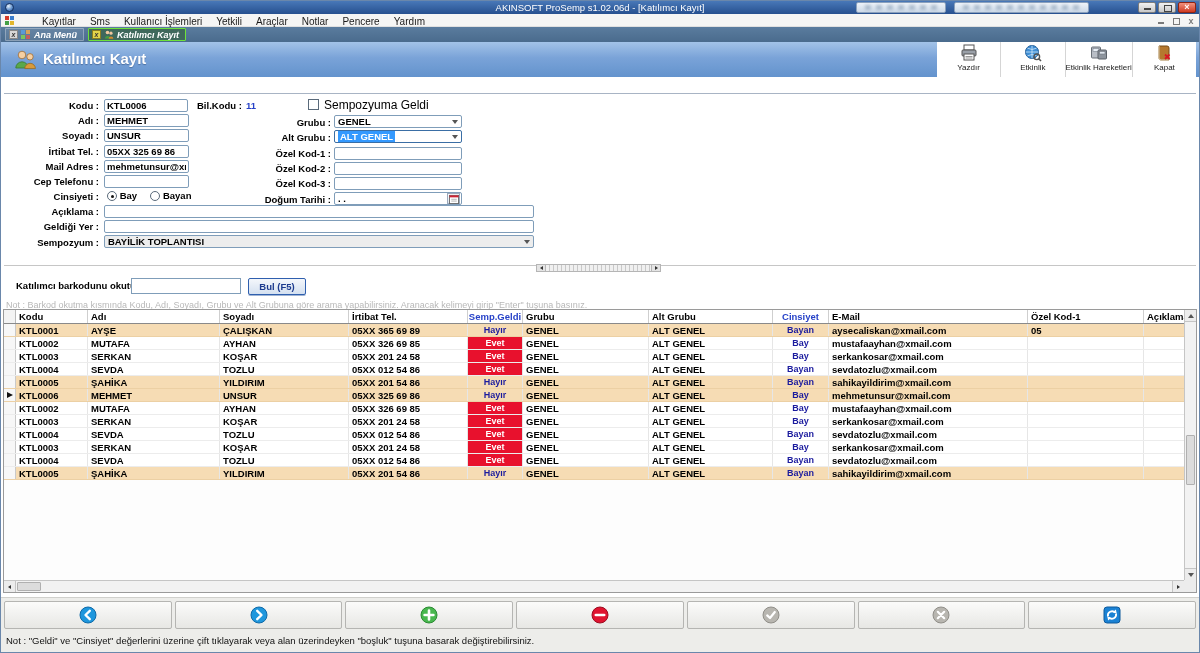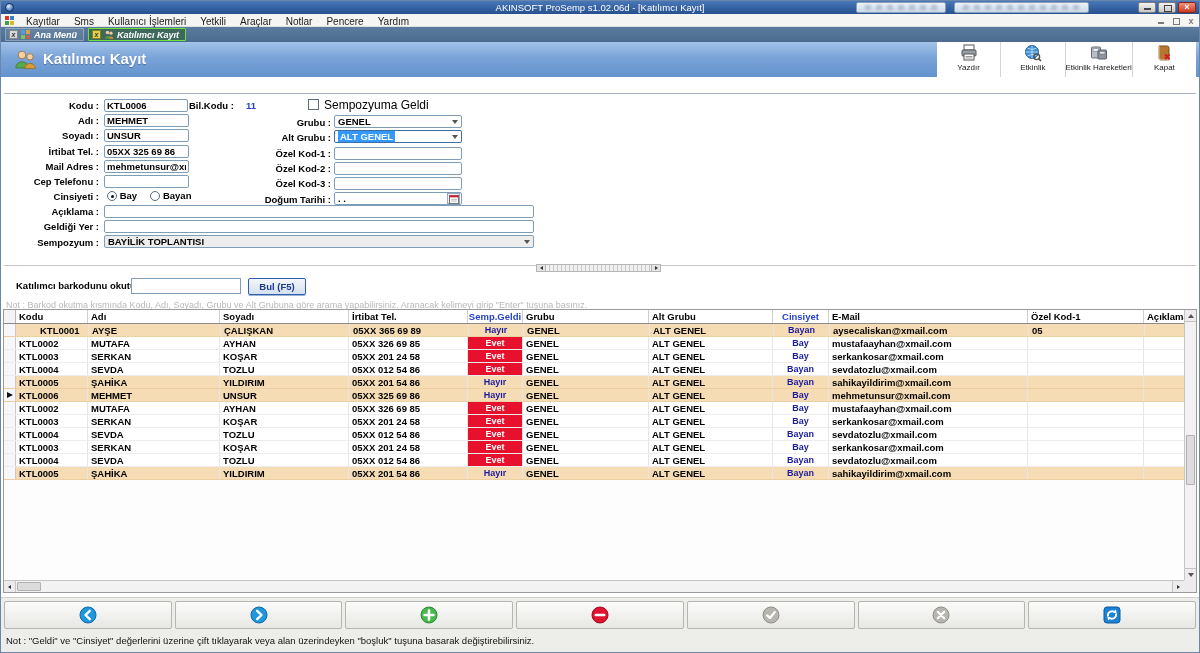--- a/index.html
+++ b/index.html
@@ -16,21 +16,21 @@
     background:repeating-linear-gradient(90deg,#9fb0c4 0 6px,transparent 6px 11px);filter:blur(1.5px);opacity:.75;}
   .blur-btn.b1{left:855px;width:90px;}
   .blur-btn.b2{left:953px;width:135px;}
   .win-controls{position:absolute;right:3px;top:1px;display:flex;gap:2px;}
   .wbtn{width:18px;height:11px;border:1px solid #7c7c7c;border-radius:2px;background:linear-gradient(#f2f2f2,#c8c8c8);position:relative;}
   .wbtn.min::after{content:"";position:absolute;left:5px;bottom:2px;width:7px;height:2px;background:#444;}
   .wbtn.res::after{content:"";position:absolute;left:5px;top:2px;width:6px;height:5px;border:1.4px solid #444;}
   .wbtn.close{background:linear-gradient(#f0917e,#cf3a22);border-color:#8e2413;color:#fff;font-size:9px;font-weight:bold;text-align:center;line-height:9px;}
 
   
-  .menubar{position:absolute;left:0;top:13px;width:100%;height:13px;background:#f5f5f4;border-bottom:1px solid #e0e0e0;display:flex;align-items:center;}
+  .menubar{position:absolute;left:0;top:13px;width:100%;height:13px;background:#f5f5f4;border-bottom:1px solid #e0e0e0;display:flex;align-items:center;gap:16px;}
   .menubar .mico{width:9px;height:9px;margin:0 5px 0 4px;flex:none;}
   .menu-item{font-size:10px;color:#1a1a1a;padding:0 7px;line-height:13px;white-space:nowrap;}
   .mdi-mini{position:absolute;right:4px;top:0;height:13px;display:flex;align-items:center;gap:7px;}
   .mm{position:relative;width:8px;height:8px;}
   .mm.min::after{content:"";position:absolute;left:1px;bottom:1px;width:6px;height:1.6px;background:#7a7a7a;}
   .mm.res::after{content:"";position:absolute;left:1px;top:1px;width:5px;height:5px;border:1.2px solid #7a7a7a;}
   .mm.cls{color:#7a7a7a;font-size:9px;font-weight:bold;line-height:8px;text-align:center;}
 
   
   .mdibar{position:absolute;left:0;top:26px;width:100%;height:15px;background:linear-gradient(#5a7c9e,#4a6b8d);display:flex;align-items:center;padding-left:4px;gap:4px;}
@@ -219,21 +219,21 @@
       </svg>
       <span class="tlabel">Kapat</span>
     </div>
   </div>
 
   <div class="content">
     <div class="tabline"></div>
 
     <label class="flabel" style="left:0;top:23px">Kodu :</label>
     <input class="finput" style="left: 103px; top: 22px; width: 84px;" value="KTL0006">
-    <label class="flabel" style="left:188px;top:23px;width:auto;text-align:center">Bil.Kodu :</label>
+    <label class="flabel" style="left:196px;top:23px;width:auto;text-align:center">Bil.Kodu :</label>
     <span class="flabel" style="left:245px;top:23px;width:auto;text-align:left;color:#2742c8">11</span>
 
     <label class="flabel" style="left:0;top:38px">Adı :</label>
     <input class="finput" style="left: 103px; top: 37px; width: 85px;" value="MEHMET">
 
     <label class="flabel" style="left:0;top:53px">Soyadı :</label>
     <input class="finput" style="left: 103px; top: 52px; width: 85px;" value="UNSUR">
 
     <label class="flabel" style="left:0;top:69px">İrtibat Tel. :</label>
     <input class="finput" style="left: 103px; top: 68px; width: 85px;" value="05XX 325 69 86">
@@ -328,21 +328,21 @@
           <div class="th" style="width: 126px;">Grubu</div>
           <div class="th" style="width: 124px;">Alt Grubu</div>
           <div class="th blue" style="width: 56px;">Cinsiyet</div>
           <div class="th" style="width: 199px;">E-Mail</div>
           <div class="th" style="width: 116px;">Özel Kod-1</div>
           <div class="th" style="flex: 1 1 0%; border-right: none;">Açıklama</div>
         </div>
       <div class="g-body">
           <div class="tr hl">
             <div class="td gutter"></div>
-            <div class="td" style="width: 52px; margin-left: 21px;">KTL0001</div>
+            <div class="td" style="width: 72px;">KTL0001</div>
             <div class="td" style="width: 132px;">AYŞE</div>
             <div class="td" style="width: 129px;">ÇALIŞKAN</div>
             <div class="td" style="width: 119px;">05XX 365 69 89</div>
             <div class="td hayir" style="width: 55px;">Hayır</div>
             <div class="td" style="width: 126px;">GENEL</div>
             <div class="td" style="width: 124px;">ALT GENEL</div>
             <div class="td cins" style="width: 56px;">Bayan</div>
             <div class="td" style="width: 199px;">aysecaliskan@xmail.com</div>
             <div class="td" style="width: 116px;">05</div>
             <div class="td" style="flex: 1 1 0%; border-right: none;"></div>

